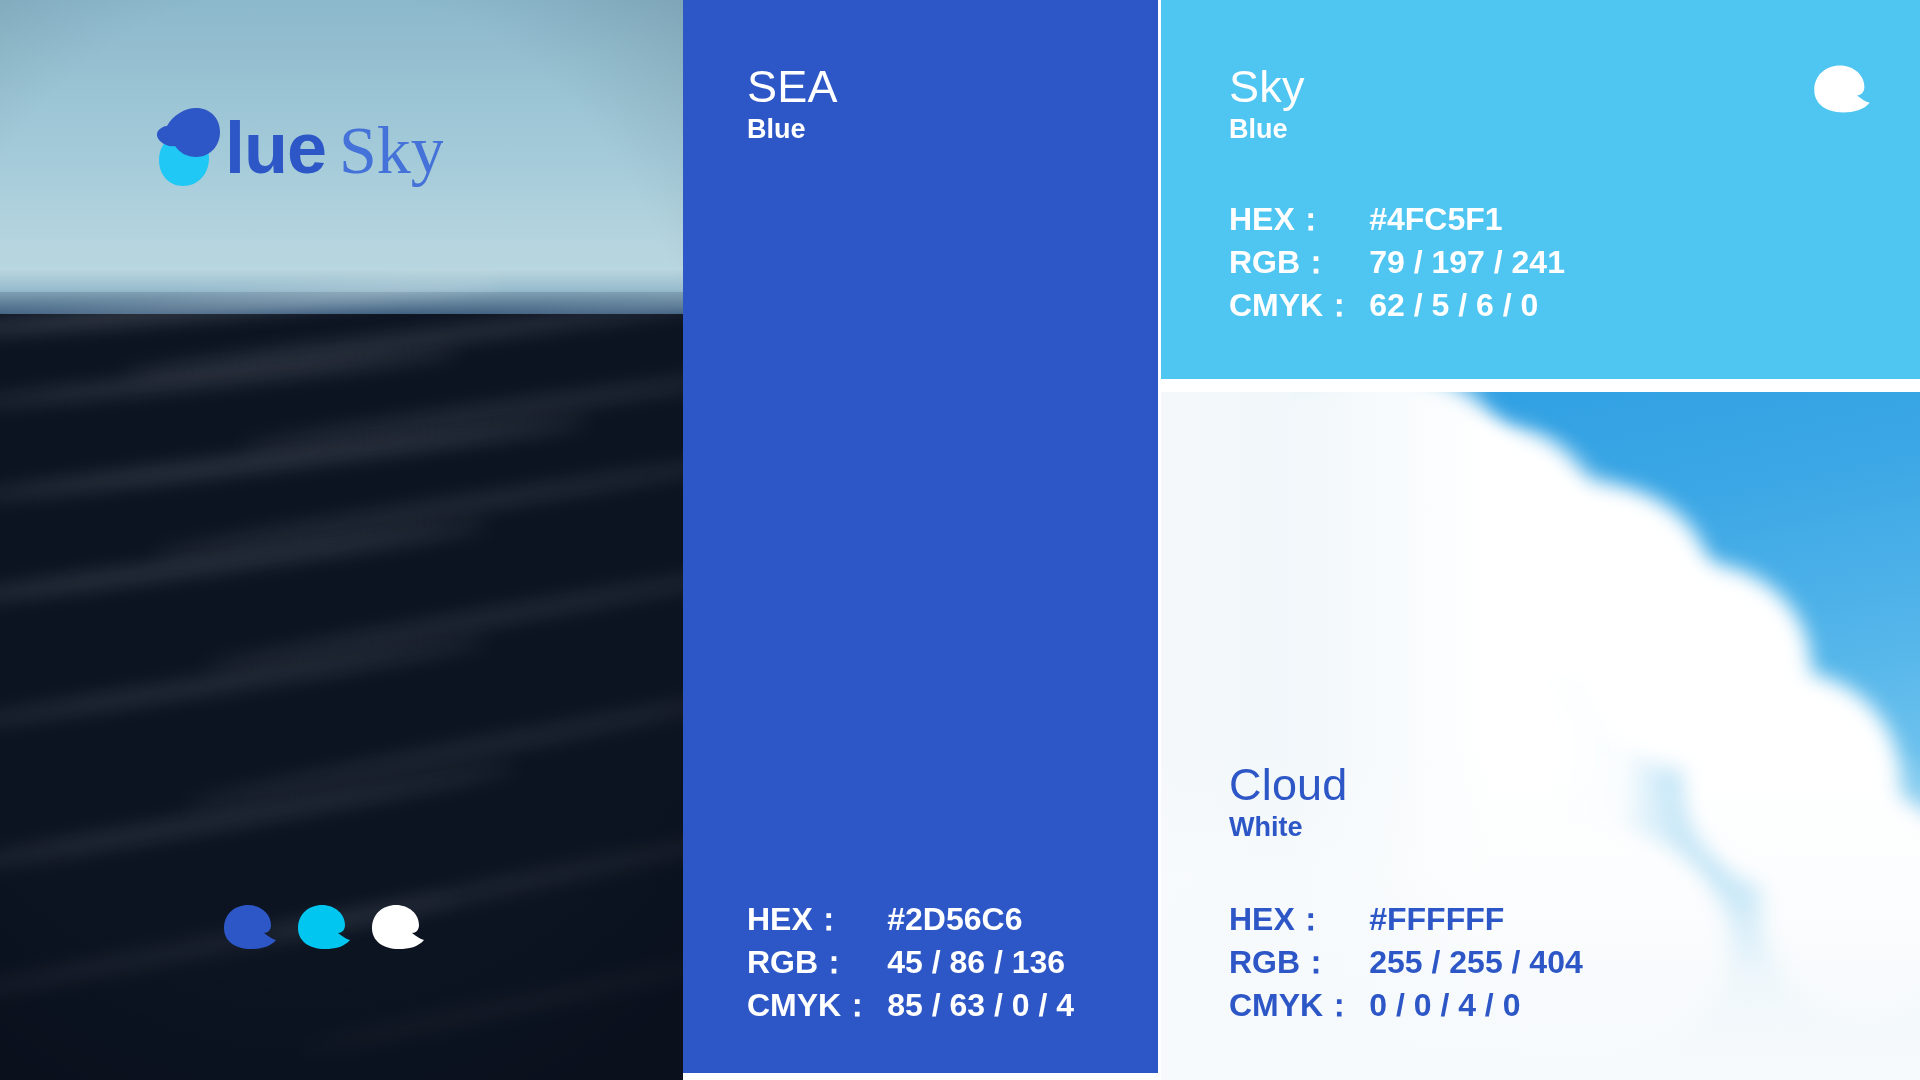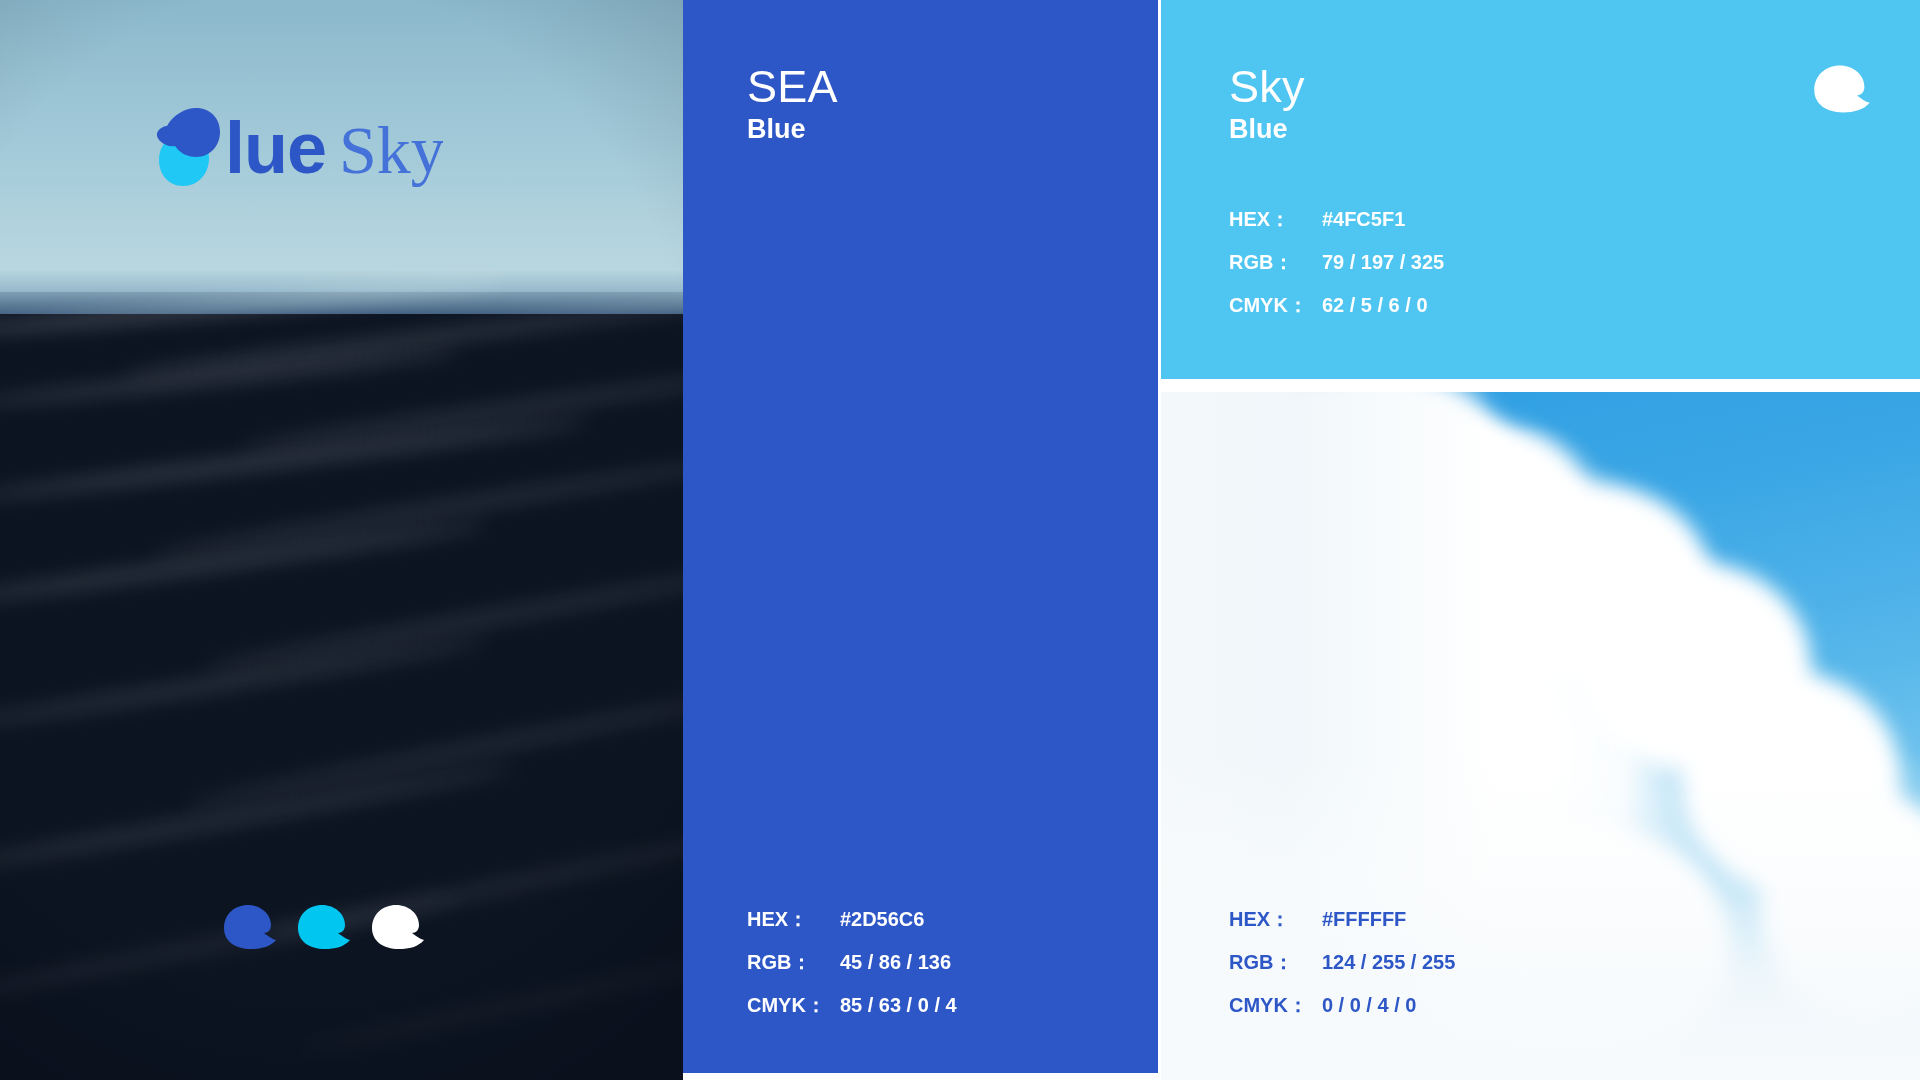--- a/index.html
+++ b/index.html
@@ -194,21 +194,21 @@
     margin: 0;
   }
   .swatch-sub {
     font-size: 27px;
     line-height: 30px;
     font-weight: 700;
     margin: 2px 0 0 0;
   }
   .spec-table {
     position: absolute;
-    font-size: 20px;
+    font-size: 32px;
     line-height: 43px;
     font-weight: 700;
     border-collapse: collapse;
   }
   .spec-table td { padding: 0; white-space: nowrap; vertical-align: top; }
   .spec-key { padding-right: 14px !important; }
 
   .on-dark, .on-dark .swatch-title, .on-dark .swatch-sub { color: #ffffff; }
   .on-light, .on-light .swatch-title, .on-light .swatch-sub { color: #2D56C6; }
 
@@ -308,21 +308,21 @@
     <p class="swatch-sub">Blue</p>
   </div>
   <table class="spec-table sky-spec on-dark">
     <tbody>
       <tr>
         <td class="spec-key">HEX：</td>
         <td>#4FC5F1</td>
       </tr>
       <tr>
         <td class="spec-key">RGB：</td>
-        <td>79 / 197 / 325</td>
+        <td>79 / 197 / 241</td>
       </tr>
       <tr>
         <td class="spec-key">CMYK：</td>
         <td>62 / 5 / 6 / 0</td>
       </tr>
     </tbody>
   </table>
 
   <div class="cloud-panel">
     <div class="cloud-sky-bg"></div>
@@ -333,29 +333,33 @@
     <div class="puff" style="left:300px;  top:90px;  width:250px; height:200px;"></div>
     <div class="puff" style="left:420px;  top:170px; width:230px; height:210px;"></div>
     <div class="puff" style="left:520px;  top:280px; width:220px; height:220px;"></div>
     <div class="puff" style="left:600px;  top:400px; width:210px; height:230px;"></div>
     <div class="puff" style="left:250px;  top:430px; width:320px; height:250px;"></div>
     <div class="puff" style="left:60px;   top:380px; width:320px; height:300px;"></div>
     <div class="cloud-left-fade"></div>
     <div class="cloud-bottom-fade"></div>
   </div>
 
+  <div class="swatch-head cloud-head on-light">
+    <p class="swatch-title">Cloud</p>
+    <p class="swatch-sub">White</p>
+  </div>
   <table class="spec-table cloud-spec on-light">
     <tbody>
       <tr>
         <td class="spec-key">HEX：</td>
         <td>#FFFFFF</td>
       </tr>
       <tr>
         <td class="spec-key">RGB：</td>
-        <td>124 / 255 / 255</td>
+        <td>255 / 255 / 404</td>
       </tr>
       <tr>
         <td class="spec-key">CMYK：</td>
         <td>0 / 0 / 4 / 0</td>
       </tr>
     </tbody>
   </table>
 
 </div>
 

